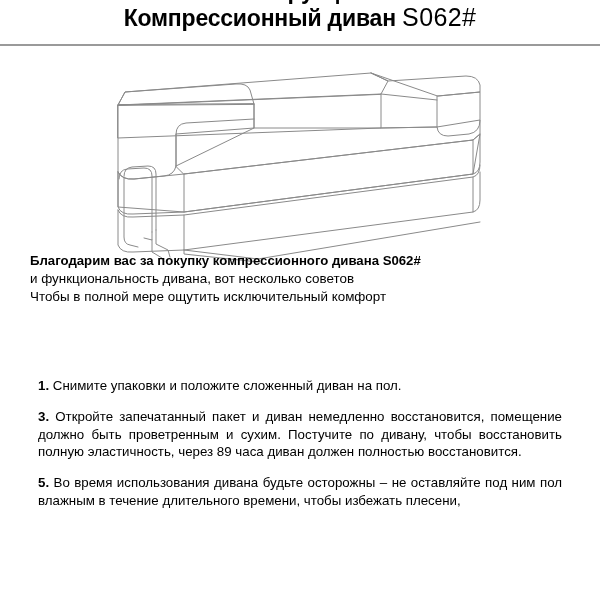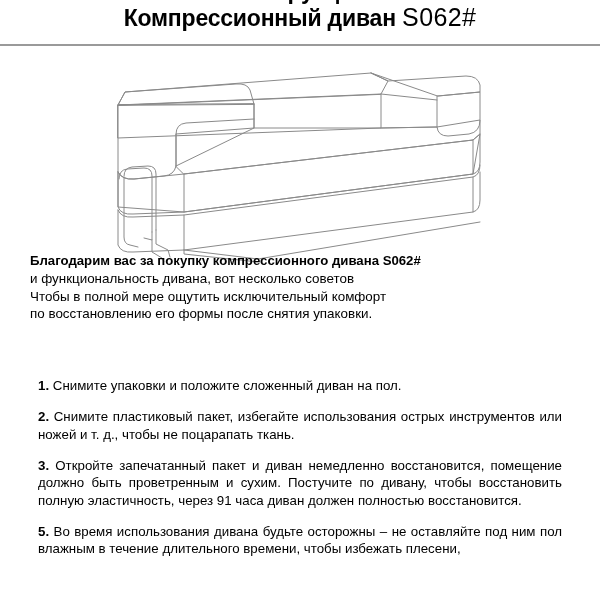--- a/index.html
+++ b/index.html
@@ -200,36 +200,31 @@
         <path d="M64 178 L64 190 L74 196 L76 200"></path>
       </g>
     </svg>
   </div>
 
   <div class="intro">
     <div class="intro-thanks">Благодарим вас за покупку компрессионного дивана S062#</div>
     <div class="intro-body">
       <div>и функциональность дивана, вот несколько советов</div>
       <div>Чтобы в полной мере ощутить исключительный комфорт</div>
-      <div>по восстановлению его формы после снятия упаковки.</div>
     </div>
   </div>
 
   <div class="steps">
     <p class="step">
       <span class="step-num">1.</span>
       <span>Снимите упаковки и положите сложенный диван на пол.</span>
     </p>
     <p class="step">
-      <span class="step-num">2.</span>
-      <span>Снимите пластиковый пакет, избегайте использования острых инструментов или ножей и т. д., чтобы не поцарапать ткань.</span>
-    </p>
-    <p class="step">
       <span class="step-num">3.</span>
-      <span>Откройте запечатанный пакет и диван немедленно восстановится, помещение должно быть проветренным и сухим. Постучите по дивану, чтобы восстановить полную эластичность, через 91 часа диван должен полностью восстановится.</span>
+      <span>Откройте запечатанный пакет и диван немедленно восстановится, помещение должно быть проветренным и сухим. Постучите по дивану, чтобы восстановить полную эластичность, через 89 часа диван должен полностью восстановится.</span>
     </p>
     <p class="step">
       <span class="step-num">5.</span>
       <span>Во время использования дивана будьте осторожны – не оставляйте под ним пол влажным в течение длительного времени, чтобы избежать плесени,</span>
     </p>
   </div>
 
 </div>
 
 </body></html>

